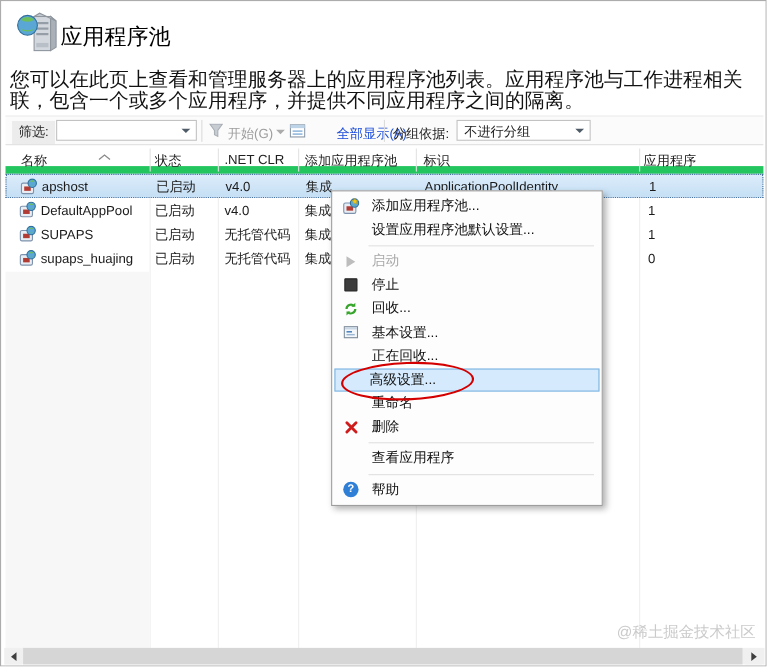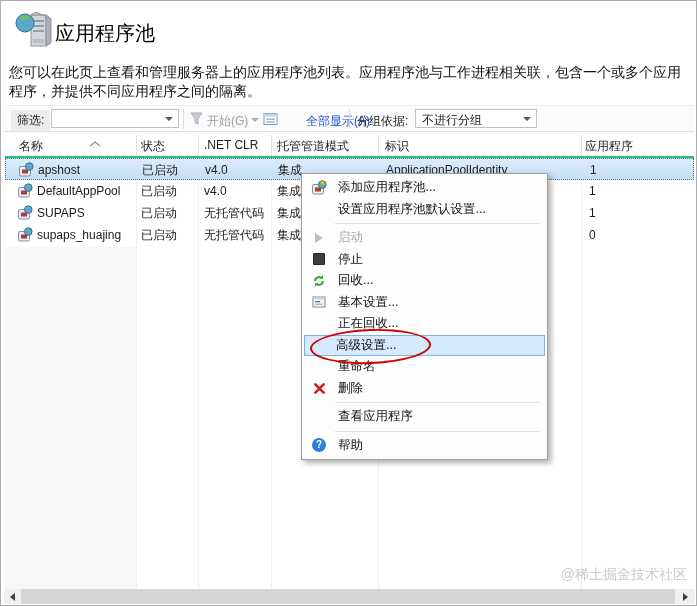--- a/index.html
+++ b/index.html
@@ -4,21 +4,21 @@
 <style>
   html,body{margin:0;padding:0;background:#fff;}
   #window{
     position:relative;width:697px;height:606px;box-sizing:border-box;
     border:1px solid #acacac;background:#fff;overflow:hidden;
     font-family:"Liberation Sans",sans-serif;color:#1b1b1b;
   }
   
   .header-icon{position:absolute;left:13px;top:10px;width:42px;height:44px;}
   .page-title{position:absolute;left:54px;top:19px;font-size:20px;color:#000;}
-  .page-desc{position:absolute;left:8px;top:62px;width:678px;font-size:14px;line-height:19px;color:#121212;}
+  .page-desc{position:absolute;left:8px;top:62px;width:678px;font-size:18px;line-height:19px;color:#121212;}
   
   .toolbar{position:absolute;left:4px;top:104px;width:689px;height:27px;
     background:#fbfbfb;border-top:1px solid #ececec;border-bottom:1px solid #e0e0e0;box-sizing:border-box;}
   .toolbar *{font-size:12px;}
   .filter-chip{position:absolute;left:6px;top:4px;padding:2px 6px;background:#ececec;color:#222;}
   .combo{position:absolute;background:#fff;border:1px solid #c2c2c2;height:19px;box-sizing:border-box;}
   .filter-combo{left:46px;top:3px;width:128px;}
   .combo .val{position:absolute;left:6px;top:2px;white-space:nowrap;}
   .combo-arrow{position:absolute;right:5px;top:7px;width:0;height:0;
     border-left:4px solid transparent;border-right:4px solid transparent;border-top:4px solid #4f5b66;}
@@ -26,21 +26,21 @@
   .funnel-icon{position:absolute;left:185px;top:6px;}
   .go-label{position:absolute;left:202px;top:7px;color:#9d9d9d;}
   .go-dd{position:absolute;left:246px;top:12px;width:0;height:0;
     border-left:4px solid transparent;border-right:4px solid transparent;border-top:4px solid #ababab;}
   .showall-icon{position:absolute;left:258px;top:6px;}
   .showall-label{position:absolute;left:277px;top:7px;color:#1d4ed8;margin-left:24px;}
   .group-label{position:absolute;left:352px;top:7px;color:#1b1b1b;}
   .group-combo{left:410px;top:3px;width:122px;}
   
   .thead{position:absolute;left:4px;top:132px;width:689px;height:25px;background:#fff;
-    border-bottom:2px solid #22c55e;box-sizing:border-box;}
+    border-bottom:7px solid #22c55e;box-sizing:border-box;}
   .th{position:absolute;top:5px;font-size:12px;color:#1e1e1e;white-space:nowrap;}
   .th0{left:14px}.th1{left:136px}.th2{left:199px}.th3{left:272px}.th4{left:380px}.th5{left:580px}
   .hsep{position:absolute;top:2px;width:1px;height:21px;background:#e3e3e3;}
   .sort-caret{position:absolute;left:84px;top:0px;}
   
   .col-line{position:absolute;top:157px;height:431px;width:1px;background:#efefef;}
   .first-col-tint{position:absolute;left:4px;top:246px;width:131px;height:342px;background:#f7f7f7;}
   .row{position:absolute;left:4px;width:689px;height:22px;box-sizing:border-box;}
   .row.selected{background:linear-gradient(#dcecfb,#c5dff4);border:1px dotted #46719c;}
   .cell{position:absolute;top:0;height:22px;line-height:22px;font-size:12px;color:#1b1b1b;white-space:nowrap;}
@@ -128,21 +128,21 @@
 
   <div class="thead">
     <span class="sort-caret">
       <svg width="12" height="6" viewBox="0 0 12 6">
           <path d="M1 5 L6 1 L11 5" fill="none" stroke="#8a8a8a" stroke-width="1.2"></path>
         </svg>
     </span>
     <span class="th th0">名称</span>
     <span class="th th1">状态</span>
     <span class="th th2">.NET CLR</span>
-    <span class="th th3">托管管道模式</span>
+    <span class="th th3">添加应用程序池</span>
     <span class="th th4">标识</span>
     <span class="th th5">应用程序</span>
     <span class="hsep" style="left:131px"></span>
     <span class="hsep" style="left:193px"></span>
     <span class="hsep" style="left:266px"></span>
     <span class="hsep" style="left:373px"></span>
     <span class="hsep" style="left:576px"></span>
   </div>
 
   <div class="col-line" style="left:135px"></div>

